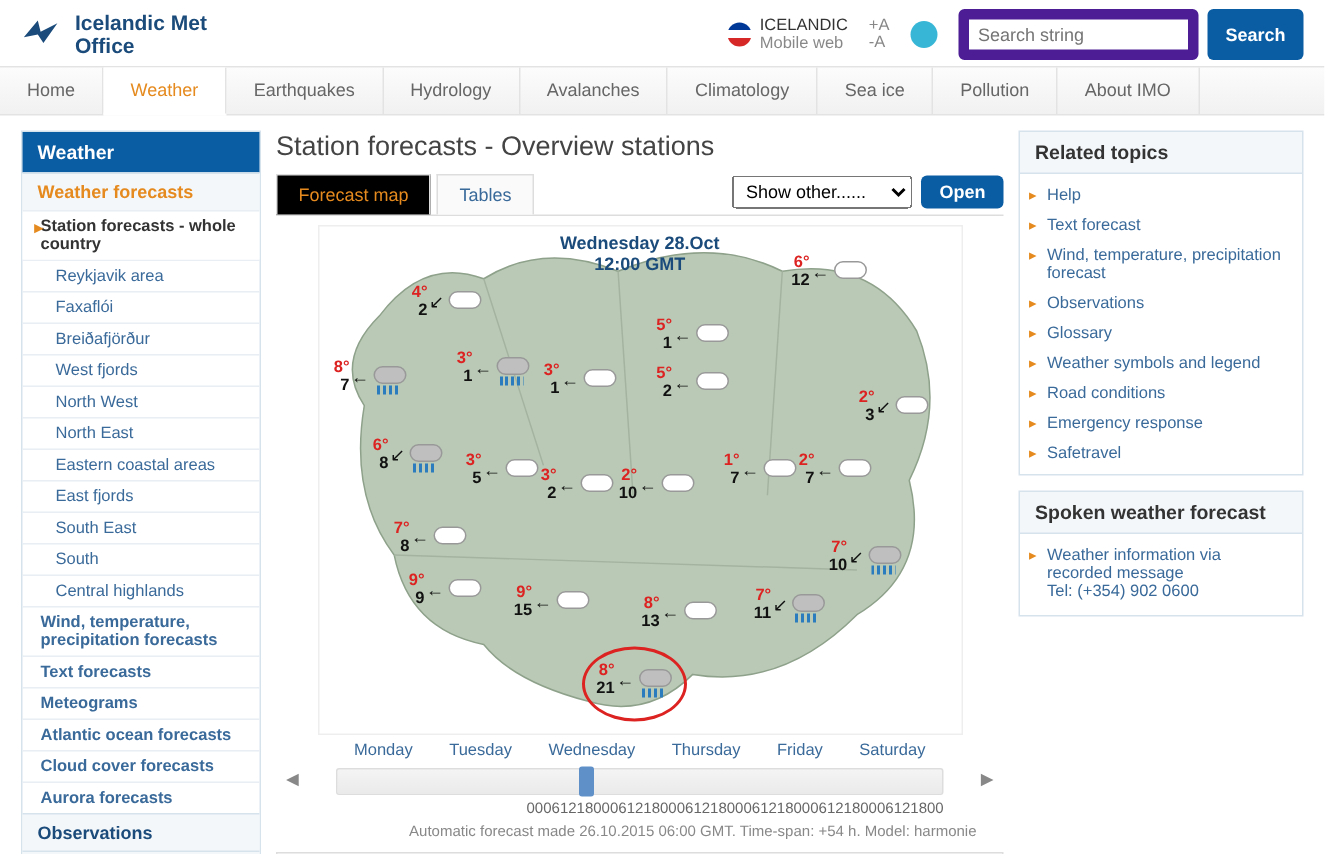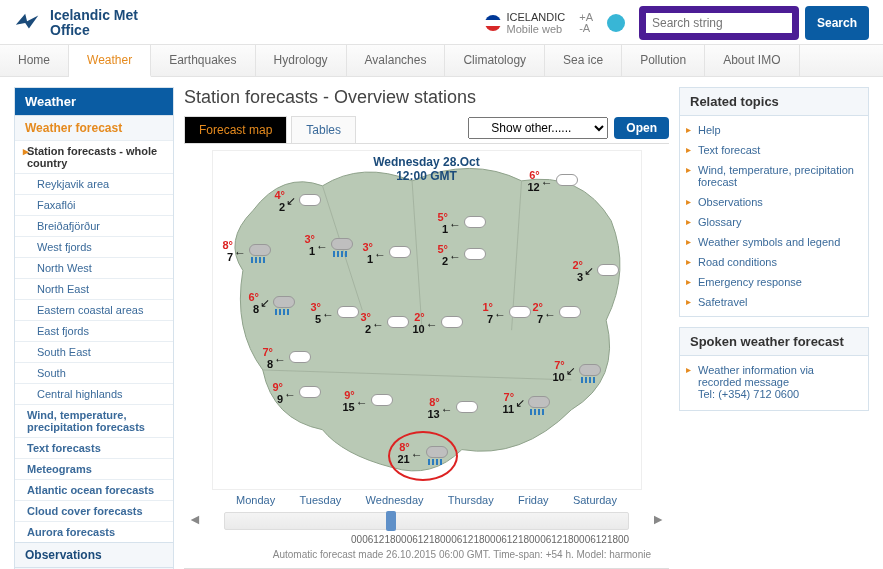--- a/index.html
+++ b/index.html
@@ -29,21 +29,21 @@
 .side li{padding:4px 10px 4px 22px;border-top:1px solid #e8eef3;color:#3a6a9a;cursor:pointer;font-size:11px}
 .side li.current{color:#333;background:#fff;position:relative}
 .side li.current::before{content:"▸";position:absolute;left:8px;color:#e58a1e}
 .side li.bold{font-weight:600;padding-left:12px}
 .center{flex:1}
 .center h1{font-size:18px;font-weight:400;color:#444;margin-bottom:8px}
 .tabs{display:flex;align-items:center;border-bottom:1px solid #ddd}
 .tab{padding:6px 14px;border:1px solid #ddd;border-bottom:none;margin-right:4px;color:#3a6a9a;background:#fafafa;font-size:12px;cursor:pointer}
 .tab.active{color:#e58a1e;background:#000000}
 .tabs .right{margin-left:auto;display:flex;gap:6px;padding-bottom:4px}
-.tabs select{font-size:12px;padding:2px 18px;width:140px}
+.tabs select{font-size:12px;padding:2px 4px;width:120px}
 .map-wrap{position:relative;width:430px;height:340px;margin:6px auto 0;background:#fff;border:1px solid #eee;overflow:hidden}
 .map-svg{position:absolute;inset:0}
 .mdate{position:absolute;left:50%;top:4px;transform:translateX(-50%);text-align:center;color:#1b4b7a;font-weight:600;font-size:12px}
 .station{position:absolute;display:flex;align-items:center;gap:1px;font-size:11px}
 .station .t{color:#d22;font-weight:600}
 .station .w{color:#111;font-weight:600}
 .ic{width:26px;height:18px;display:inline-block;position:relative}
 .cloud{width:22px;height:12px;background:#fff;border:1px solid #999;border-radius:8px;position:absolute;top:2px;left:2px}
 .cloud.gray{background:#bfbfbf}
 .rain{width:16px;height:6px;position:absolute;bottom:-3px;left:4px;background:repeating-linear-gradient(90deg,#2b7bbf 0 2px,transparent 2px 4px)}
@@ -103,21 +103,21 @@
       <a>Avalanches</a>
       <a>Climatology</a>
       <a>Sea ice</a>
       <a>Pollution</a>
       <a>About IMO</a>
     </div>
 
   <div class="main">
     <div class="side">
       <h3>Weather</h3>
-      <div class="side-h">Weather forecast</div>
+      <div class="side-h">Weather forecasts</div>
       <ul id="side1">
           <li class="bold current">Station forecasts - whole country</li>
           <li>Reykjavik area</li>
           <li>Faxaflói</li>
           <li>Breiðafjörður</li>
           <li>West fjords</li>
           <li>North West</li>
           <li>North East</li>
           <li>Eastern coastal areas</li>
           <li>East fjords</li>
@@ -444,17 +444,17 @@
             <li>Glossary</li>
             <li>Weather symbols and legend</li>
             <li>Road conditions</li>
             <li>Emergency response</li>
             <li>Safetravel</li>
           </ul>
       </div>
       <div class="panel">
         <h4>Spoken weather forecast</h4>
         <div class="body" style="white-space:pre-line">Weather information via recorded message
-Tel: (+354) 712 0600</div>
+Tel: (+354) 902 0600</div>
       </div>
     </div>
   </div>
 </div>
 
 </body></html>

